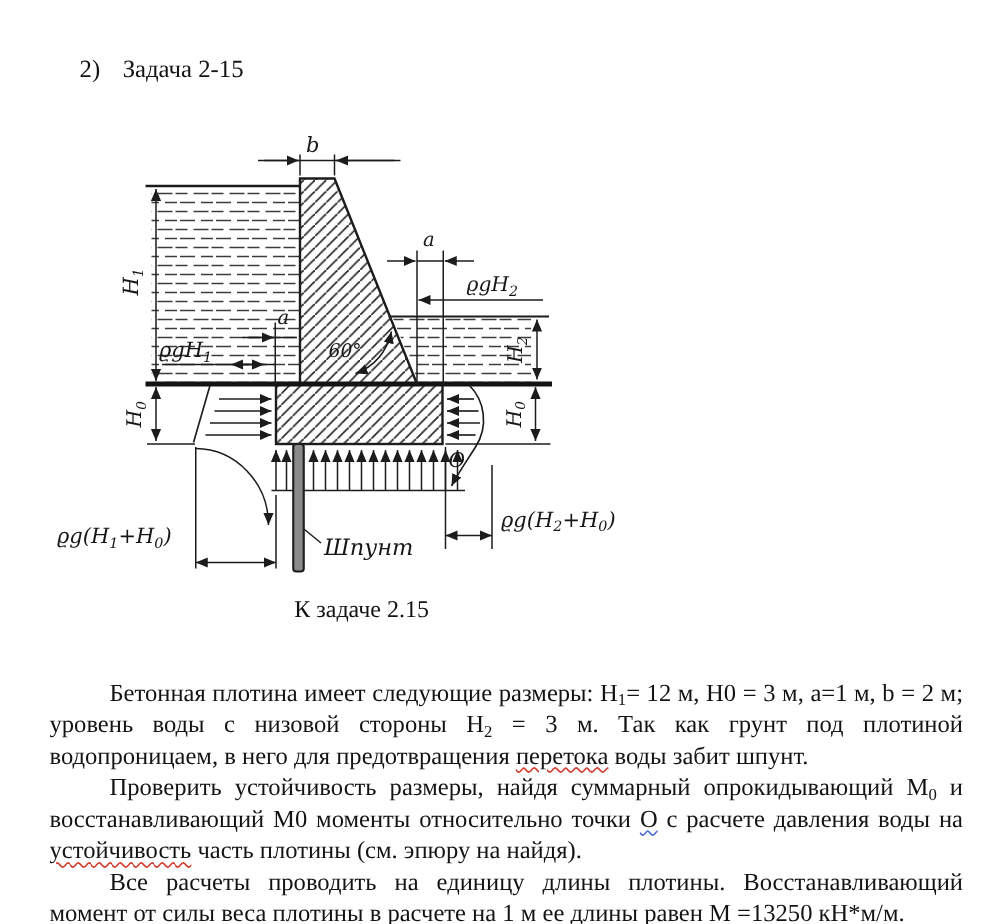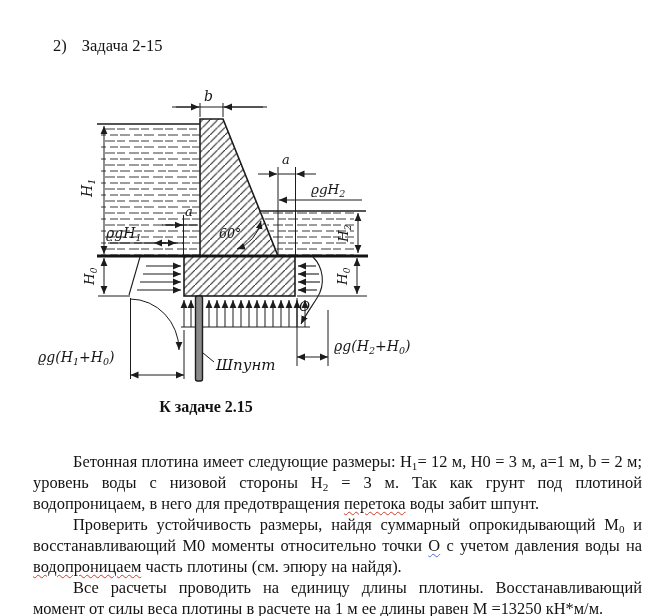--- a/index.html
+++ b/index.html
@@ -1,22 +1,22 @@
 <!DOCTYPE html>
 <html><head>
 <meta charset="utf-8">
 <style>
   html,body{margin:0;padding:0;background:#fff;}
   .page{position:relative;width:662px;height:616px;background:#ffffff;overflow:hidden;
         font-family:"Liberation Serif",serif;color:#131313;border-radius:32px;}
   .hdr{position:absolute;left:53px;top:36px;font-size:16.5px;white-space:nowrap;}
   .hdr .num{display:inline-block;margin-right:15px;}
   .fig-svg{position:absolute;left:0;top:0;}
-  .caption{position:absolute;left:126px;top:398px;width:160px;text-align:center;
-           font-weight:bold;font-size:16px;}
+  .caption{position:absolute;left:126px;top:398px;width:160px;text-align:right;
+           font-weight:normal;font-size:16px;}
   .body-text{position:absolute;left:33px;top:451px;width:609px;
              font-size:16.4px;line-height:21px;text-align:justify;}
   .body-text p{margin:0;text-indent:40px;}
   sub{font-size:0.68em;line-height:0;vertical-align:-0.28em;}
   .sp-red{text-decoration:underline wavy #d23a2a;text-decoration-thickness:1px;text-underline-offset:2px;}
   .sp-blue{text-decoration:underline wavy #4a6bd8;text-decoration-thickness:1px;text-underline-offset:2px;}
   svg text{font-family:"DejaVu Serif","Liberation Serif",serif;font-style:italic;fill:#161616;}
 </style>
 </head>
 <body>
@@ -174,17 +174,17 @@
       <line x1="328" y1="310" x2="328" y2="366"></line>
       <line x1="297" y1="357" x2="328" y2="357" marker-start="url(#ar)" marker-end="url(#ar)"></line>
     </g>
     <text x="334" y="351" font-size="14"><tspan>ϱg(H</tspan><tspan dy="3" font-size="9.5">2</tspan><tspan dy="-3">+H</tspan><tspan dy="3" font-size="9.5">0</tspan><tspan dy="-3">)</tspan></text>
   </svg>
 
   <div class="caption">К задаче 2.15</div>
 
   <div class="body-text">
     <p><span>Бетонная плотина имеет следующие размеры: Н</span><sub>1</sub><span>= 12 м, Н0 = 3 м, а=1 м, b = 2 м; уровень воды с низовой стороны Н</span><sub>2</sub><span> = 3 м. Так как грунт под плотиной водопроницаем, в него для предотвращения </span><span class="sp-red">перетока</span><span> воды забит шпунт.</span></p>
-    <p><span>Проверить устойчивость размеры, найдя суммарный опрокидывающий М</span><sub>0</sub><span> и восстанавливающий М0 моменты относительно точки </span><span class="sp-blue">О</span><span> с учетом давления воды на </span><span class="sp-red">водопроницаем</span><span> часть плотины (см. эпюру на найдя).</span></p>
+    <p><span>Проверить устойчивость размеры, найдя суммарный опрокидывающий М</span><sub>0</sub><span> и восстанавливающий М0 моменты относительно точки </span><span class="sp-blue">О</span><span> с расчете давления воды на </span><span class="sp-red">устойчивость</span><span> часть плотины (см. эпюру на найдя).</span></p>
     <p><span>Все расчеты проводить на единицу длины плотины. Восстанавливающий момент от силы веса плотины в расчете на 1 м ее длины равен М =13250 кН*м/м.</span></p>
   </div>
 
 </div>
 
 </body></html>

